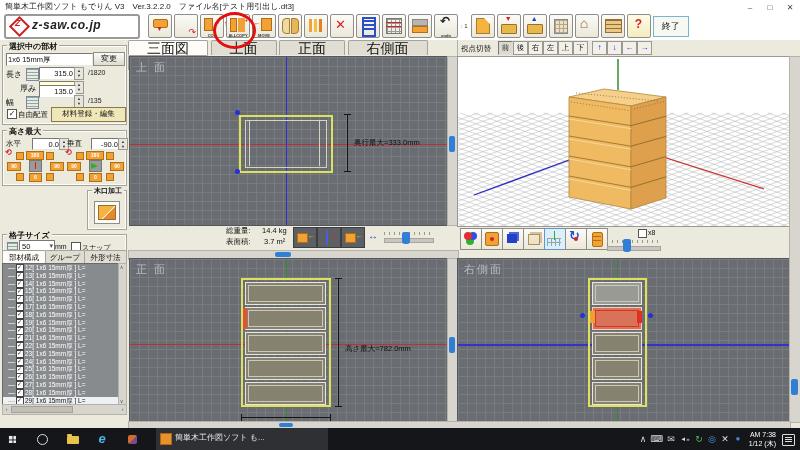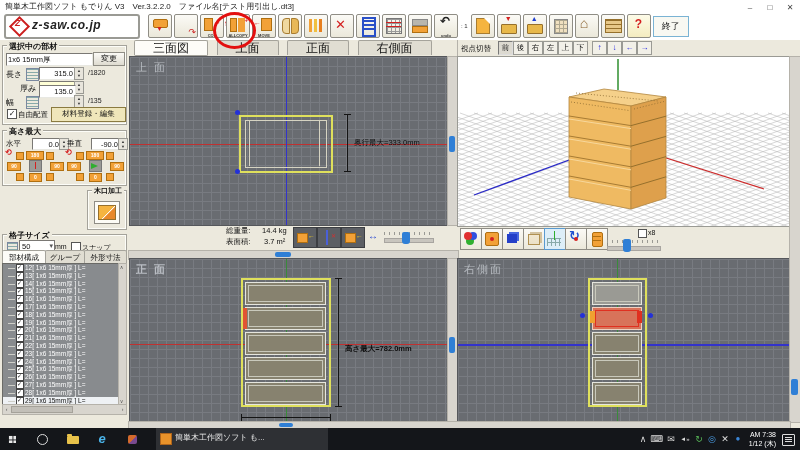--- a/index.html
+++ b/index.html
@@ -95,22 +95,22 @@
   .prow{position:relative;height:7.8px;line-height:7.8px;white-space:nowrap;color:#fff;font-size:6.5px;padding-left:13px;}
   .prow::before{content:"";position:absolute;left:5px;top:4px;width:7px;height:1px;background:#cfcfc8;}
   .prow.selected{background:#eef1f4;color:#111;}
   .pcb{display:inline-block;width:6px;height:6px;background:#fff;border:1px solid #444;font-size:6px;line-height:5px;color:#222;vertical-align:middle;margin-right:1px;}
   .ptext{vertical-align:middle;}
   .sbtrack{position:absolute;background:#d8d5ce;border:1px solid #b5b2aa;}
   .sbhandle{position:absolute;background:#2f7fd6;border-radius:2px;}
   .sbarrow{position:absolute;font-size:5px;color:#555;text-align:center;line-height:6px;}
   
   .vtabrow{position:absolute;left:128px;top:0;width:329px;height:16px;}
-  .vtab{position:relative;display:inline-block;height:14px;margin-left:6px;padding:0 18px;background:#e0ddd2;border:1px solid #a5a39b;
-        border-bottom:none;font-size:12px;line-height:14px;border-radius:2px 2px 0 0;color:#111;}
+  .vtab{position:relative;display:inline-block;height:14px;margin-left:0;padding:0 18px;background:#e0ddd2;border:1px solid #a5a39b;
+        border-bottom:none;font-size:14px;line-height:14px;border-radius:2px 2px 0 0;color:#111;}
   .vtab.active{background:#fdfcf8;}
   .gridbg{position:absolute;background-color:#696c71;border:1px solid #55575b;overflow:hidden;
       background-image:linear-gradient(#787b81 1px,transparent 1px),linear-gradient(90deg,#787b81 1px,transparent 1px);background-size:9px 9px;}
   .vplabel{position:absolute;left:6px;top:3px;font-size:11px;color:#b9bdc3;letter-spacing:2px;}
   .axh{position:absolute;left:0;right:0;height:1px;}
   .axv{position:absolute;top:0;bottom:0;width:1px;}
   .ybox{position:absolute;border:2px solid #dfe05c;}
   .yinner{position:absolute;border:1px solid #d6d3c2;}
   .drw{position:absolute;background:#87826f;border:1px solid #e6e6de;}
   .drw::after{content:"";position:absolute;inset:2px;border:1px solid #c9c9bc;}
@@ -395,21 +395,21 @@
       <span class="sbtn3" style="left:213px;top:3px;"></span>
       <span class="arricon" style="left:240px;top:6px;">↔</span>
       <span class="ticks" style="left:256px;top:8px;width:48px;"></span>
       <span class="sltrack" style="left:256px;top:14px;width:48px;"></span>
       <span class="slh" style="left:274px;top:8px;width:8px;height:12px;"></span>
     </div>
     <div class="sbtrack" style="left:128px;top:210px;width:329px;height:8px;">
       <span class="sbhandle" style="left:146px;top:1px;width:16px;height:5px;"></span>
     </div>
 
-    <div class="gridbg" style="left:129px;top:218px;width:318px;height:163px;font-weight:bold;">
+    <div class="gridbg" style="left:129px;top:218px;width:318px;height:163px;">
       <span class="vplabel">正 面</span>
       <div class="axh" style="top:85px;background:#c03030;"></div>
       <div class="axv" style="left:156px;background:#3a8a3a;"></div>
       <div class="ybox" style="left:111px;top:19px;width:86px;height:125px;">
         <div class="drw" style="left:2px;top:2px;width:79px;height:21px;"></div>
         <div class="drw" style="left:2px;top:27px;width:79px;height:21px;"></div>
         <div class="drw" style="left:2px;top:52px;width:79px;height:21px;"></div>
         <div class="drw" style="left:2px;top:77px;width:79px;height:21px;"></div>
         <div class="drw" style="left:2px;top:102px;width:79px;height:21px;"></div>
         <div style="position:absolute;left:0;top:28px;width:4px;height:21px;background:#e05433;"></div>

